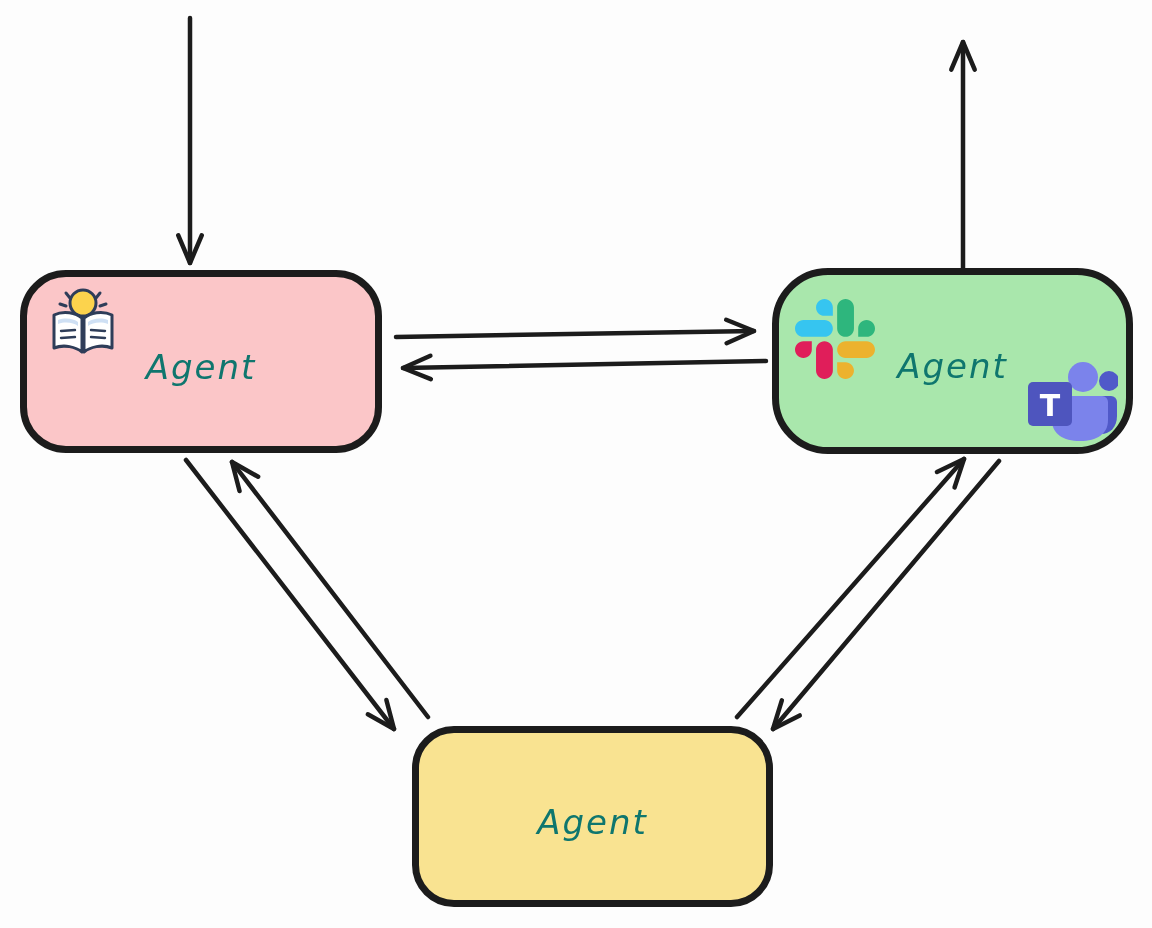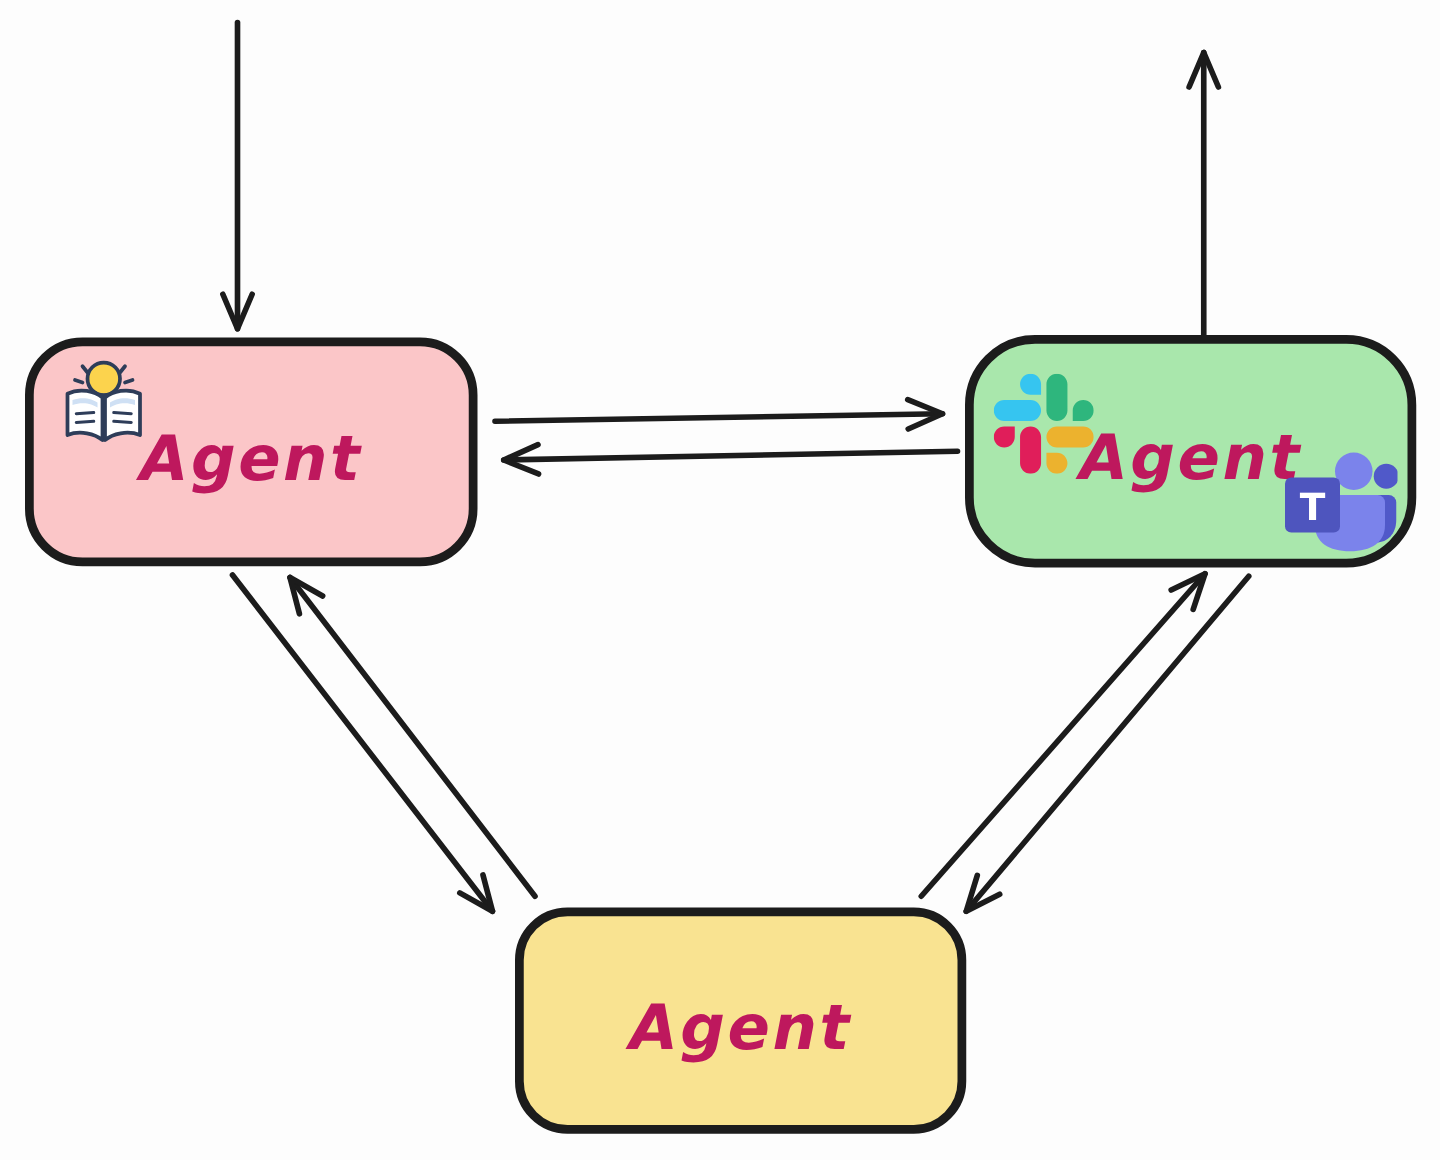--- a/index.html
+++ b/index.html
@@ -22,25 +22,25 @@
   }
   .node {
     position: absolute;
     border-style: solid;
     border-width: 7px;
     display: flex;
     align-items: center;
     justify-content: center;
   }
   .node .label {
-    font-size: 50px;
+    font-size: 34px;
     font-style: italic;
-    font-weight: 700;
+    font-weight: 400;
     letter-spacing: 2px;
-    color: #be185d;
+    color: #0f766e;
     padding-top: 10px;
     user-select: none;
   }
   .icon {
     position: absolute;
     line-height: 0;
   }
   .icon.book-lightbulb { top: 9px; left: 18px; }
   .icon.slack { top: 24px; left: 16px; }
   .icon.teams { bottom: 4px; right: 8px; }

